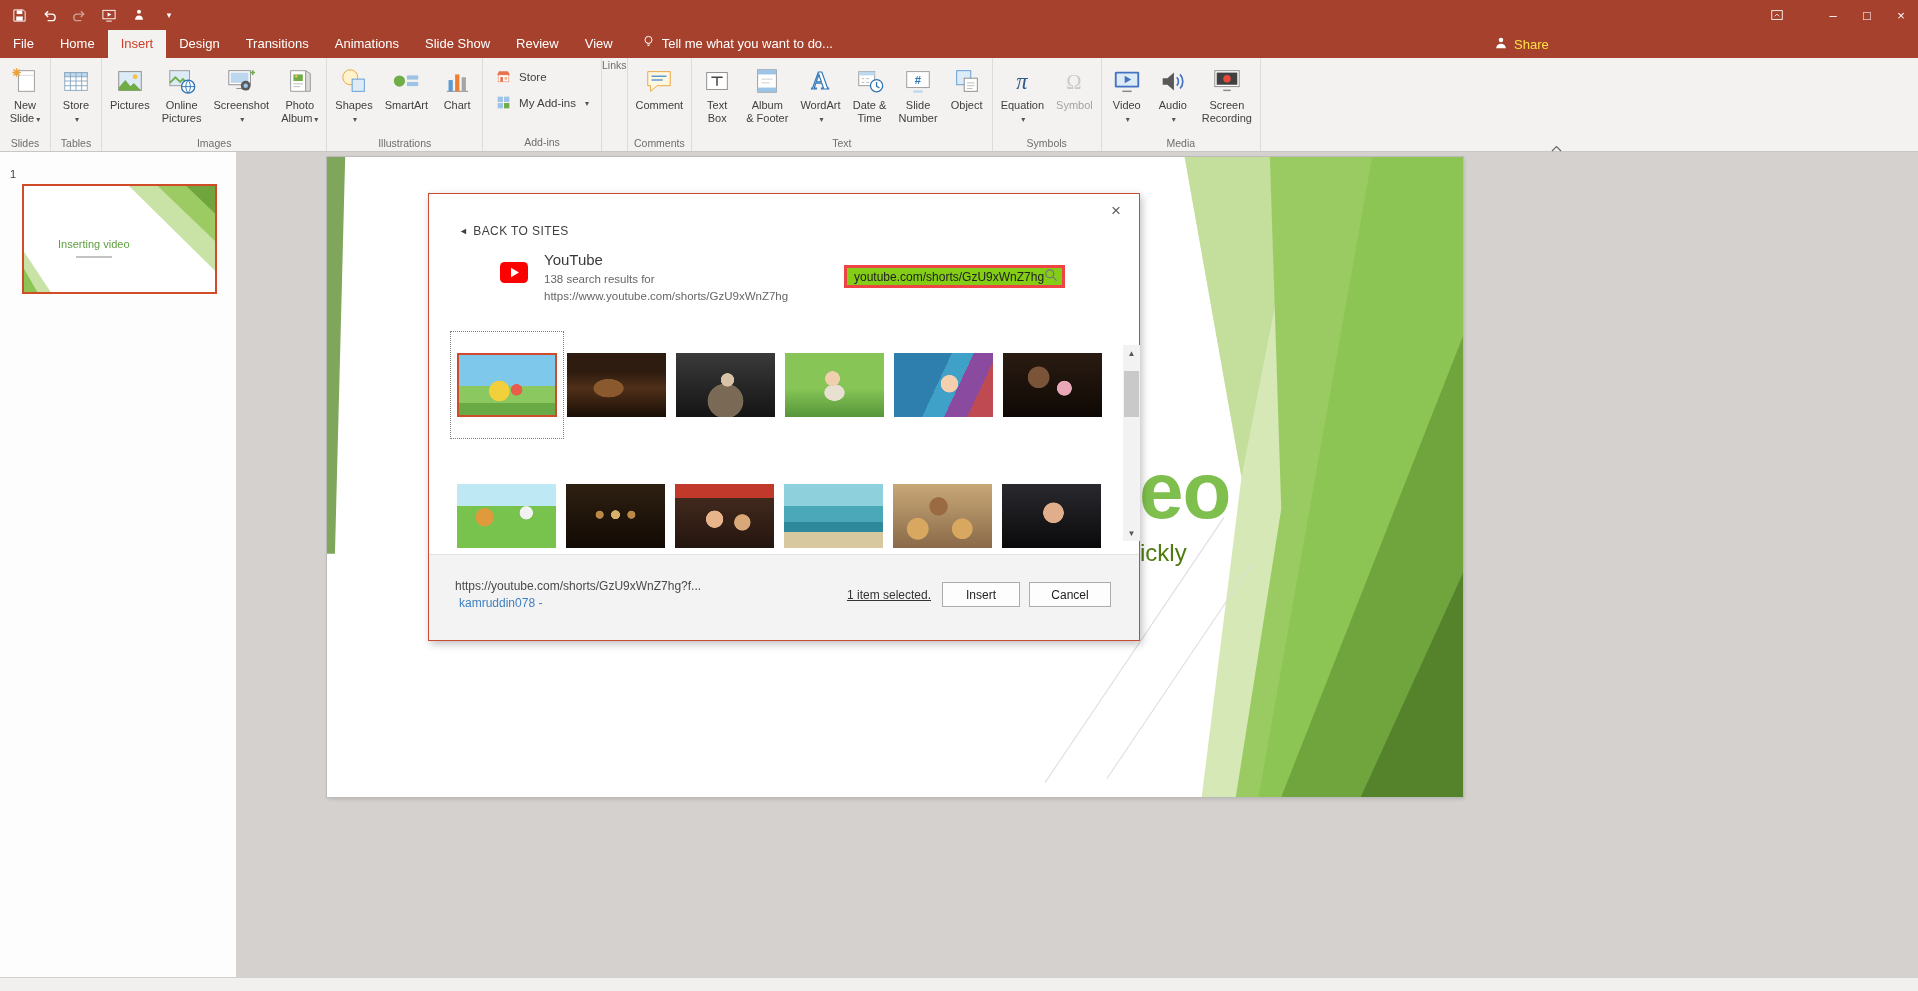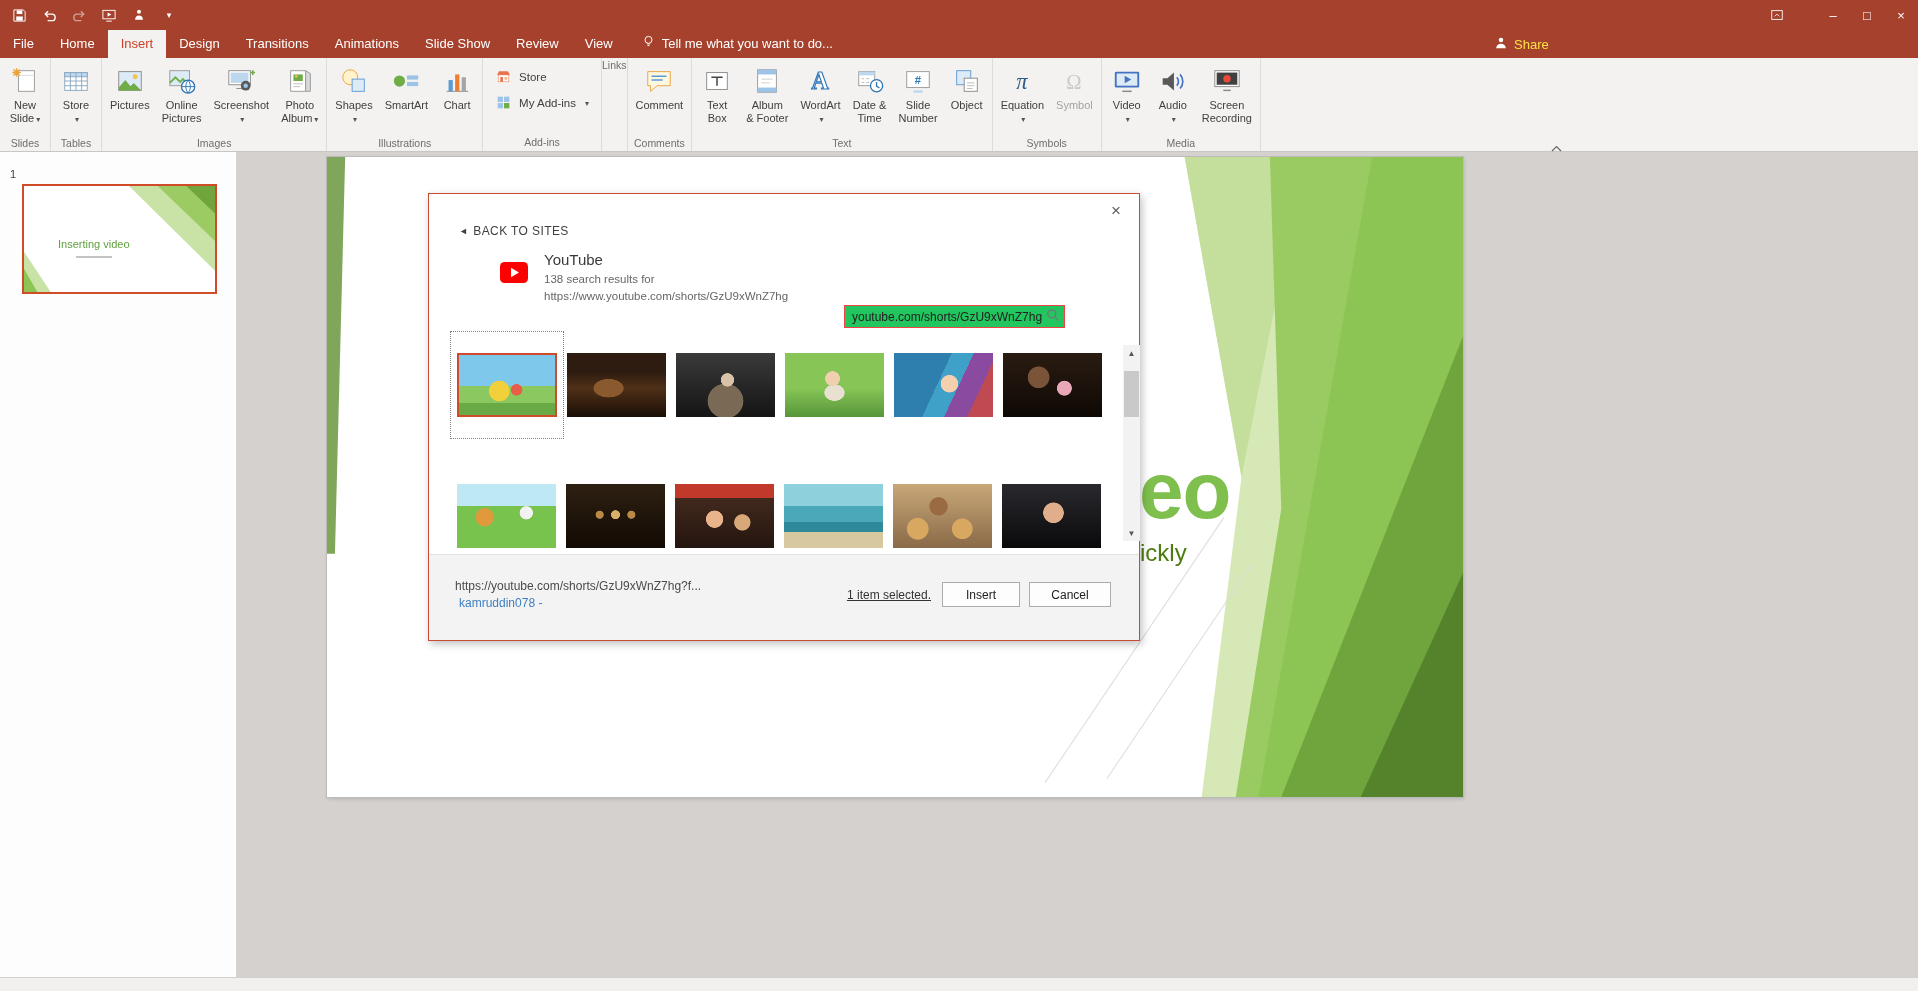--- a/index.html
+++ b/index.html
@@ -56,21 +56,21 @@
 
   
   .dialog { position:absolute; left:428px; top:193px; width:712px; height:448px; background:#fff; border:1px solid #CB4B32; box-shadow:2px 3px 8px rgba(0,0,0,.25); z-index:40; }
   .dlg-close { position:absolute; right:12px; top:6px; width:22px; height:22px; font-size:17px; color:#5F5F5F; display:flex; align-items:center; justify-content:center; }
   .dlg-back { position:absolute; left:30px; top:30px; font-size:12px; color:#3F3F3F; letter-spacing:.4px; display:flex; align-items:center; gap:5px; }
   .dlg-back .tri { font-size:9px; color:#3F3F3F; }
   .yt-logo { position:absolute; left:71px; top:68px; }
   .prov-name { position:absolute; left:115px; top:57px; font-size:15px; color:#3A3A3A; }
   .prov-line1 { position:absolute; left:115px; top:79px; font-size:11.5px; color:#666; }
   .prov-line2 { position:absolute; left:115px; top:96px; font-size:11.5px; color:#666; }
-  .srch { position:absolute; left:415px; top:71px; width:221px; height:23px; border:1px solid #ef4444; background:#22c55e; display:flex; align-items:center; padding:0 4px 0 7px;margin-top:40px; }
+  .srch { position:absolute; left:415px; top:71px; width:221px; height:23px; border:3px solid #ef4444; background:#84cc16; display:flex; align-items:center; padding:0 4px 0 7px; }
   .srch input { flex:1; border:none; outline:none; font-size:12px; color:#222; font-family:"Liberation Sans", sans-serif; background:transparent; }
   .marquee { position:absolute; left:21px; top:137px; width:114px; height:108px; border:1px dotted #7F7F7F; }
   .th { width:99px; height:64px; background:#222; flex:0 0 auto; }
   .th-sel { position:absolute; left:28px; top:159px; width:100px; height:64px; border:2px solid #CE4B2D; }
   .trow1 { position:absolute; left:138px; top:159px; display:flex; gap:10px; }
   .trow2 { position:absolute; left:28px; top:290px; display:flex; gap:10px; }
   .scroll { position:absolute; left:694px; top:151px; width:17px; height:196px; background:#F2F2F2; }
   .sarrow { position:absolute; left:0; width:17px; height:16px; display:flex; align-items:center; justify-content:center; font-size:8px; color:#555; background:#F2F2F2; }
   .sarrow.up { top:0; } .sarrow.down { bottom:0; }
   .sthumb { position:absolute; left:1px; top:26px; width:15px; height:46px; background:#C9C9C9; }

